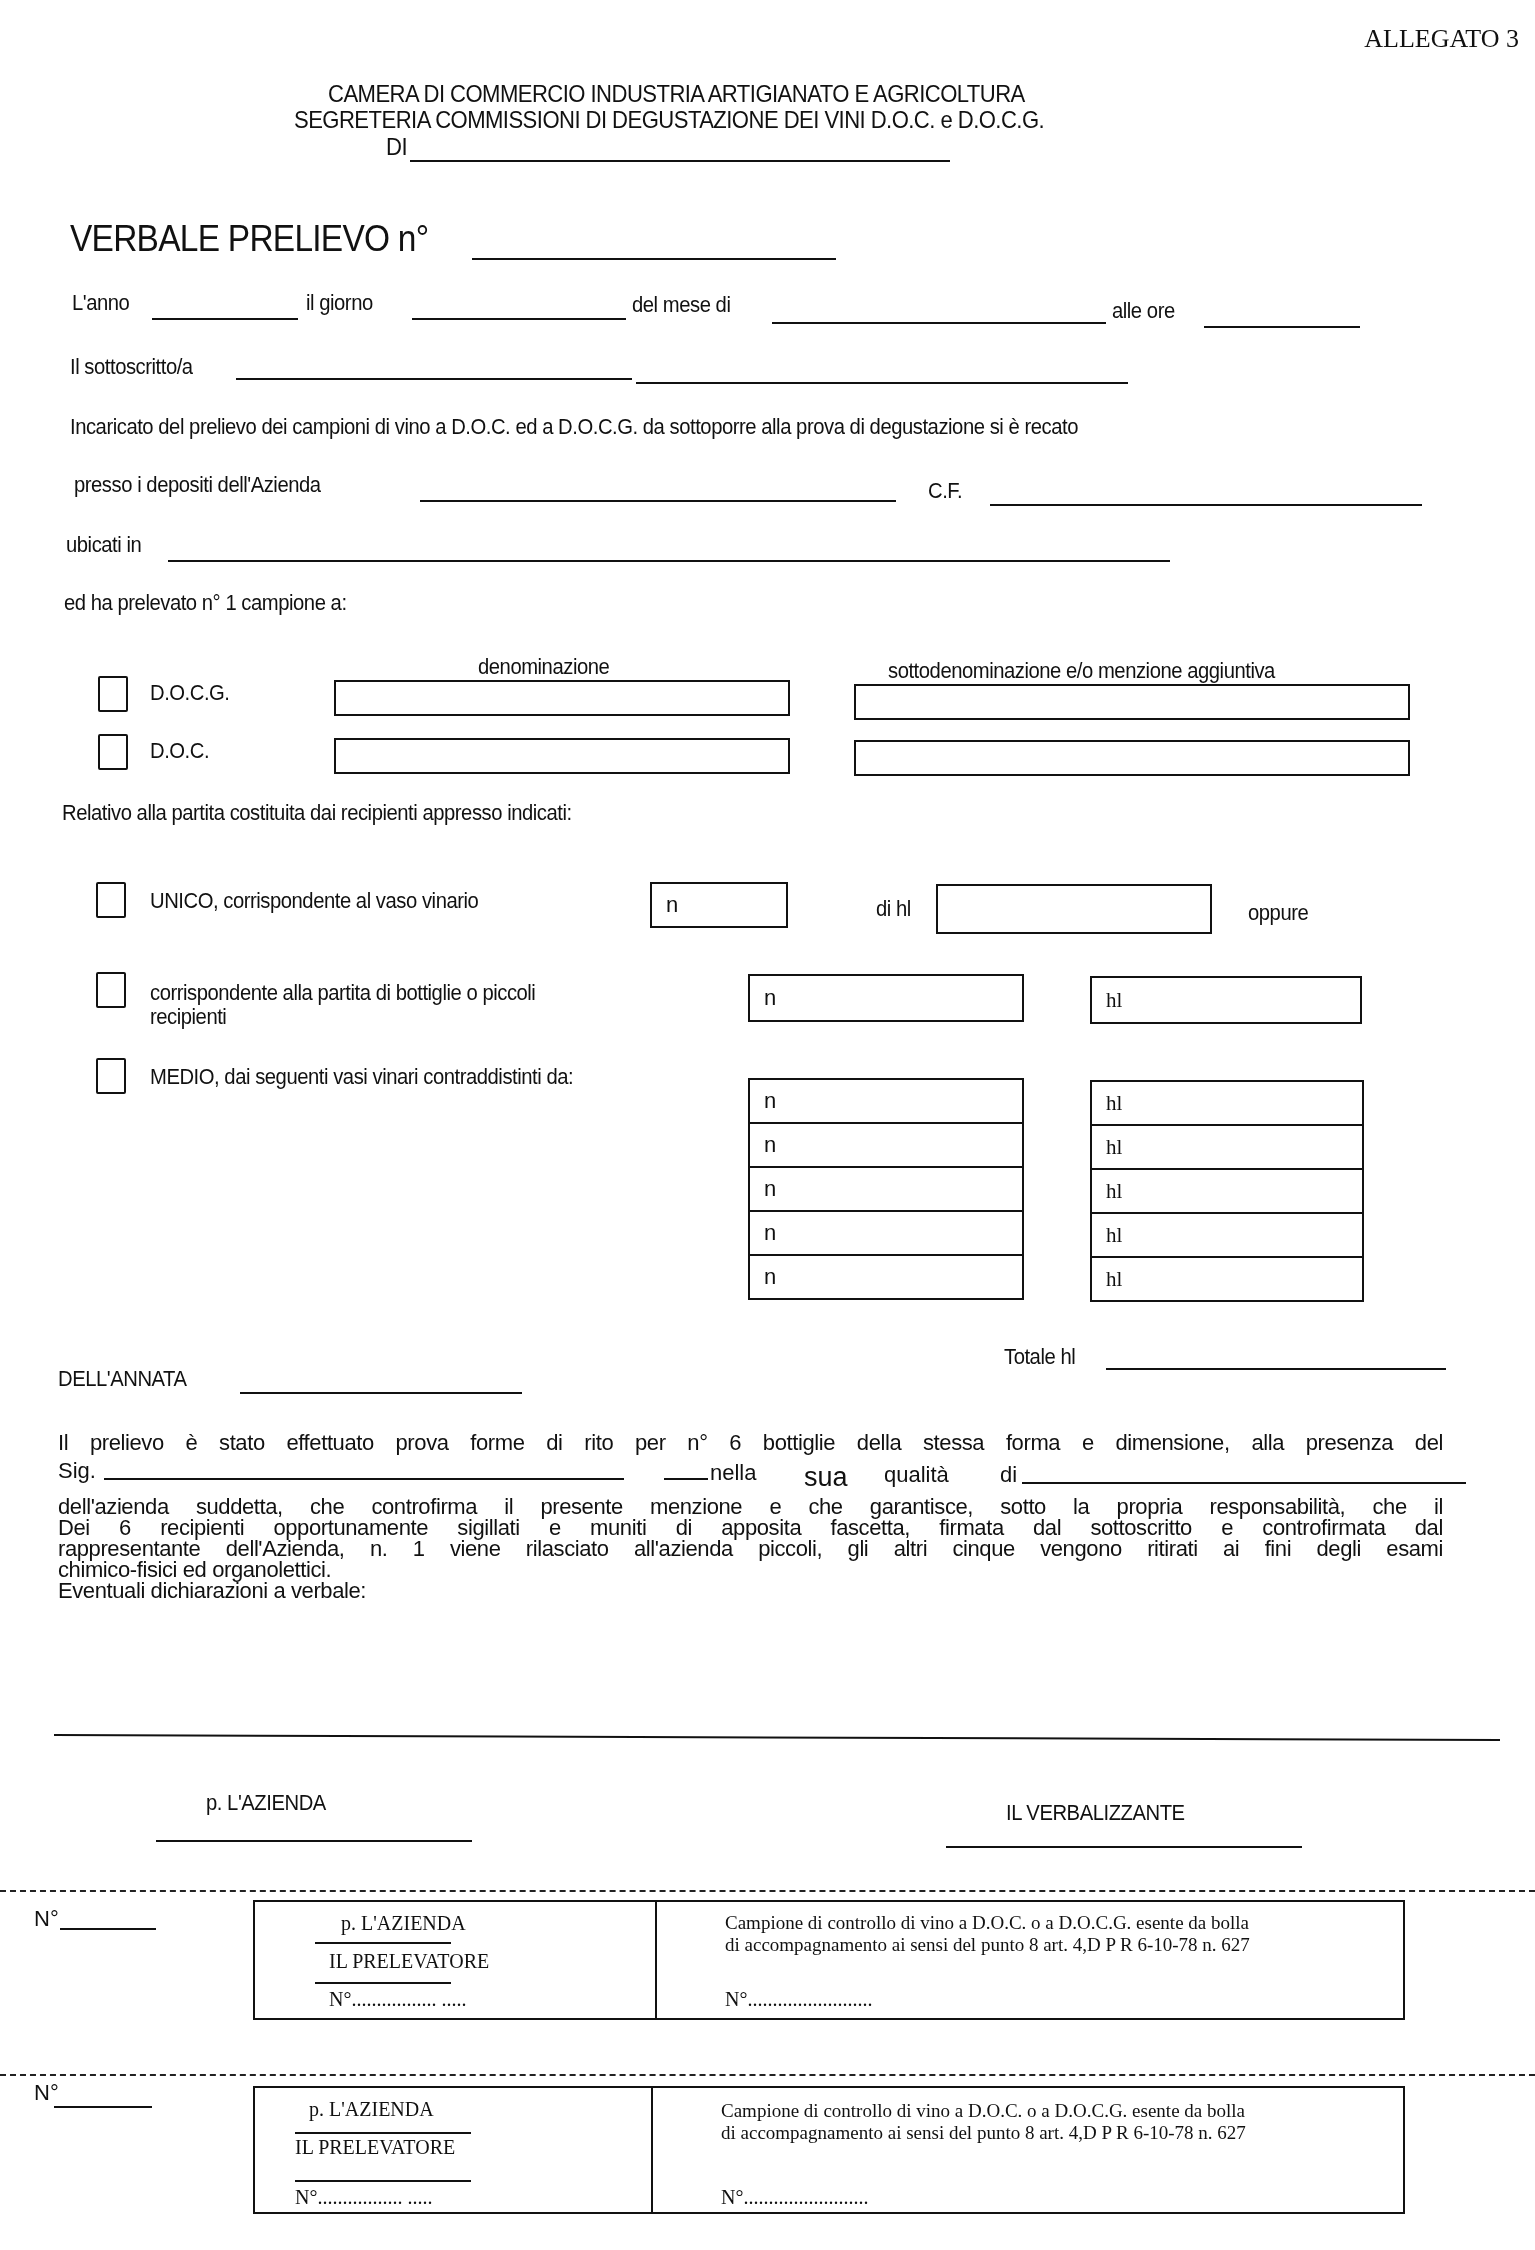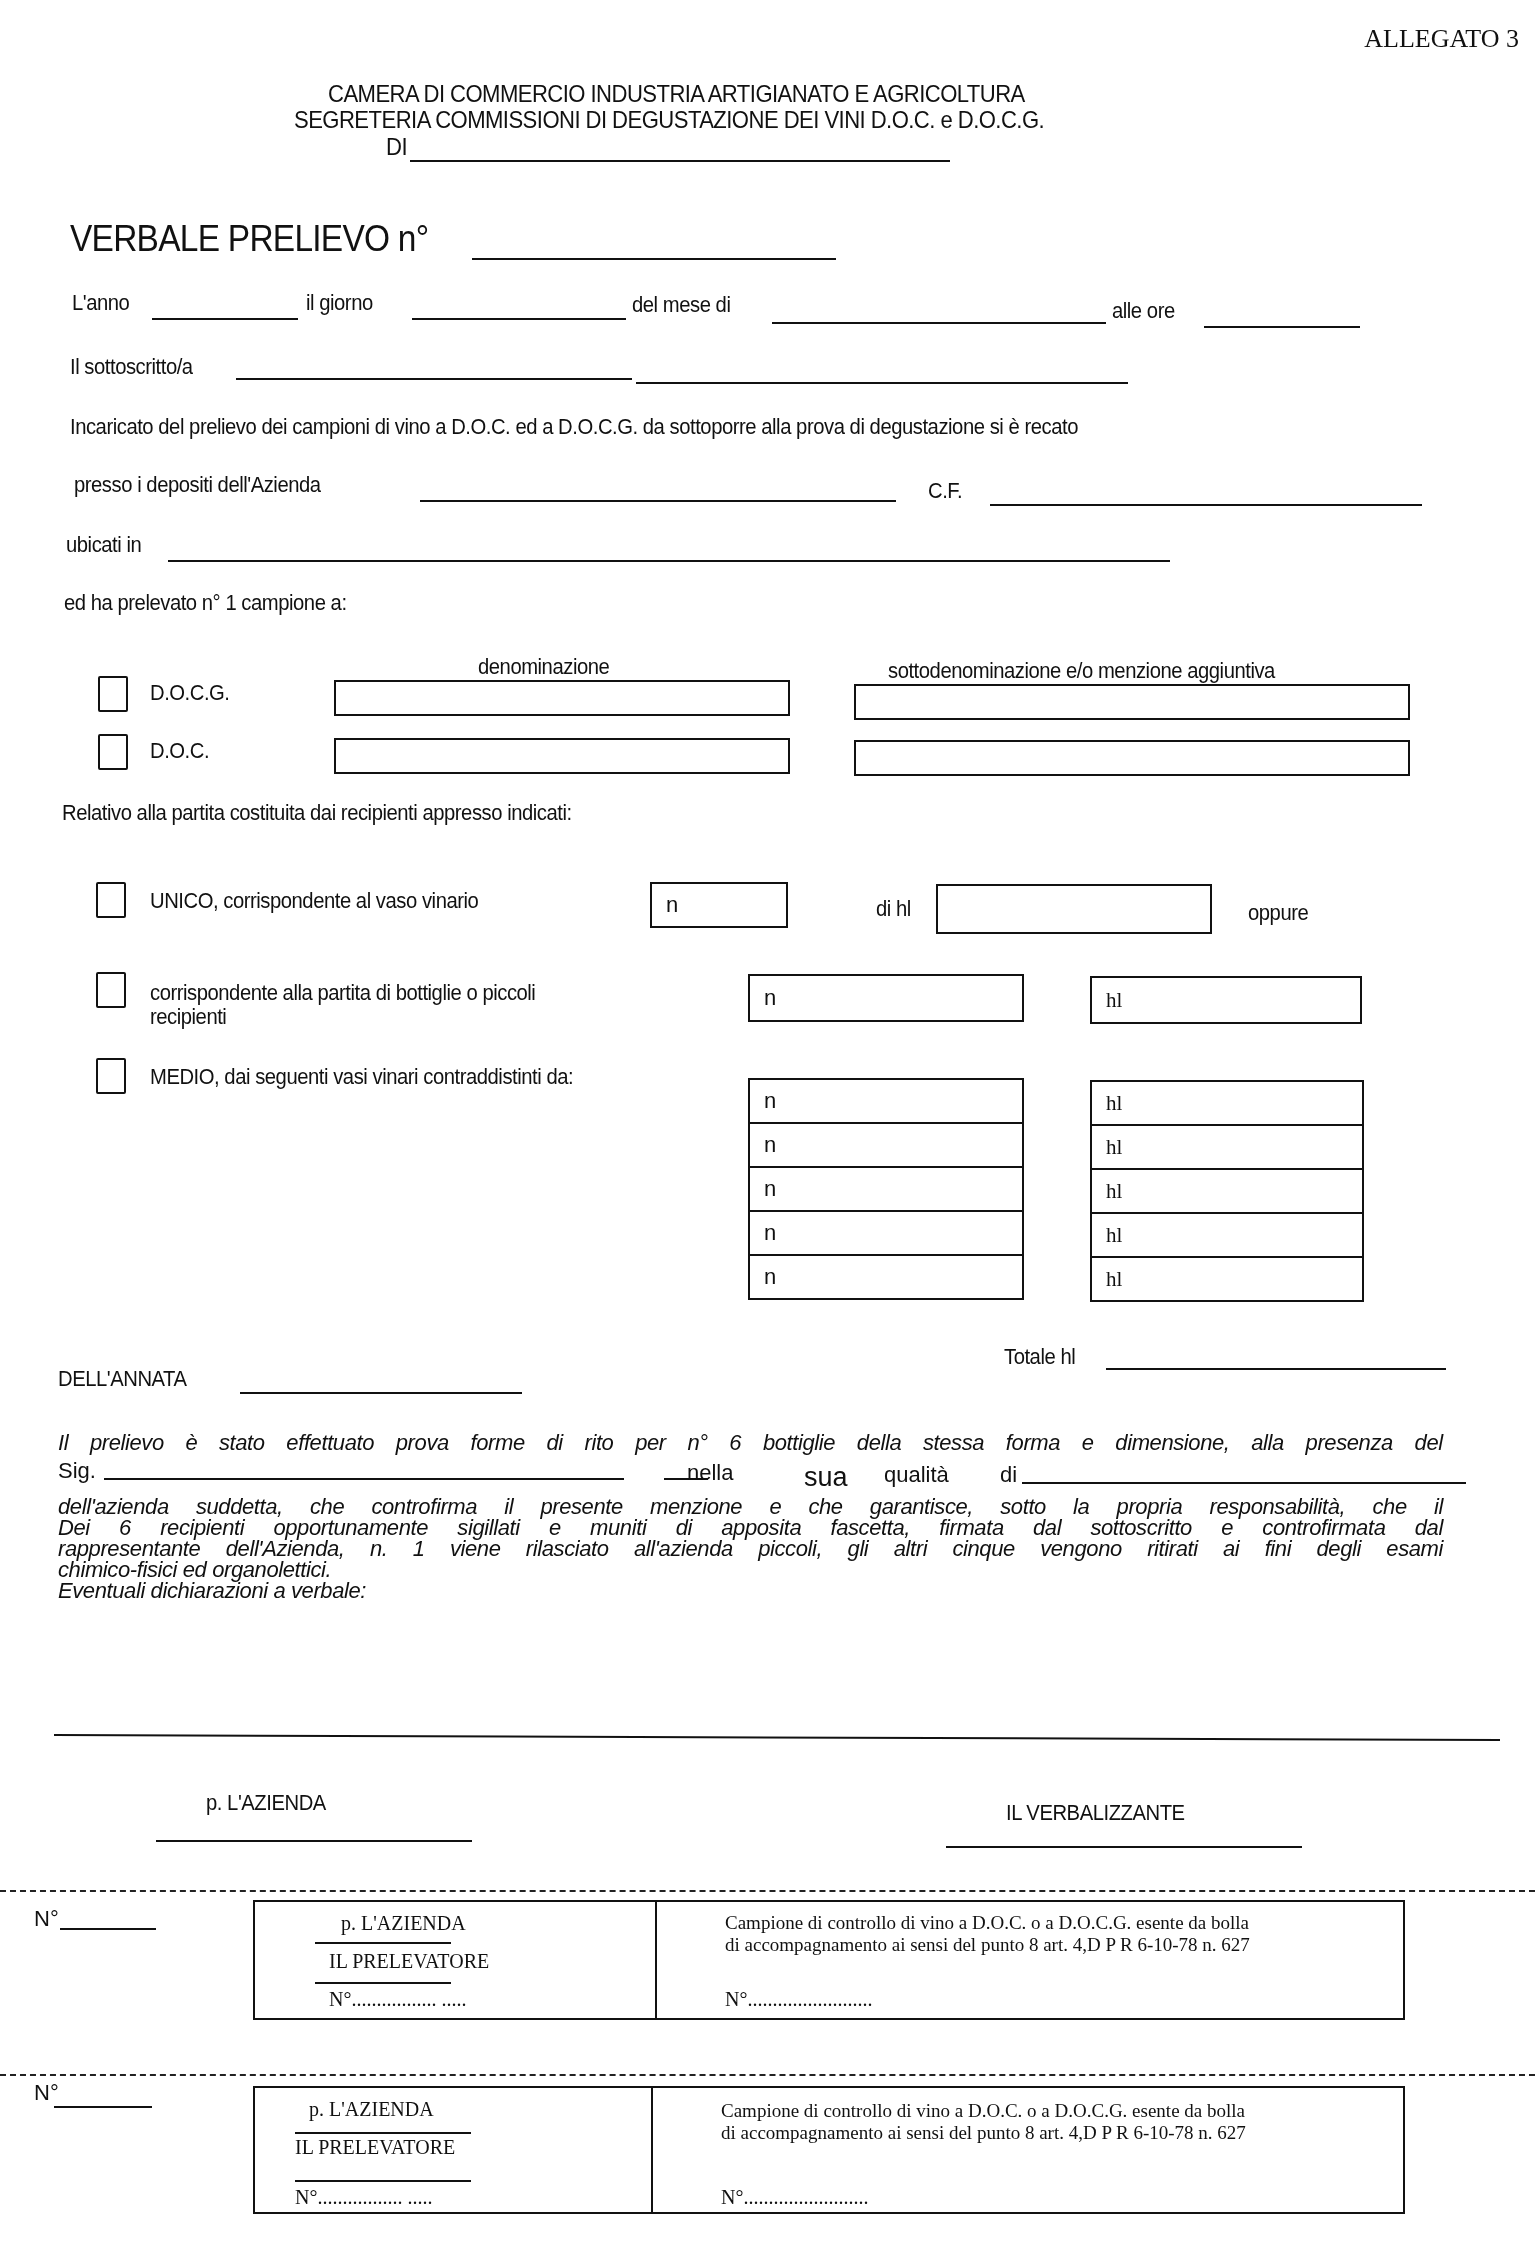--- a/index.html
+++ b/index.html
@@ -14,21 +14,21 @@
   .cb{position:absolute;width:30px;height:36px;border:2px solid #111;box-sizing:border-box;border-radius:2px;background:#fff;}
   .boxlbl{position:absolute;left:14px;top:50%;transform:translateY(-50%);font-size:22px;}
   .boxlbl.serif{font-size:21px;}
   .stack{position:absolute;width:276px;}
   .stack .cell{position:relative;height:46px;border:2px solid #111;border-top-width:2px;box-sizing:border-box;margin-top:-2px;background:#fff;}
   .dash{position:absolute;left:0;width:1535px;height:0;border-top:2px dashed #222;}
   .coupon{position:absolute;left:253px;width:1152px;height:120px;border:2px solid #111;box-sizing:border-box;}
   .coupon .divider{position:absolute;left:400px;top:0;bottom:0;border-left:2px solid #111;}
   .coupon .txt{position:absolute;font-family:"Liberation Serif",serif;font-size:20px;white-space:nowrap;}
   .para{position:absolute;left:58px;width:1385px;font-size:22px;line-height:21px;letter-spacing:-0.4px;}
-  .para .row{display:flex;justify-content:space-between;white-space:nowrap;font-style:italic;}
+  .para .row{display:flex;justify-content:space-between;white-space:nowrap;}
   .para .row.left{justify-content:flex-start;}
 </style>
 </head>
 <body>
 
 <div class="abs serif" style="right:16px;top:4px;font-size:26px;font-variant:small-caps;margin-top:20px;">ALLEGATO 3</div>
 
 <div class="abs t24" style="left:328px;top:80px;">CAMERA DI COMMERCIO INDUSTRIA ARTIGIANATO E AGRICOLTURA</div>
 <div class="abs t24" style="left:294px;top:106px;">SEGRETERIA COMMISSIONI DI DEGUSTAZIONE DEI VINI D.O.C. e D.O.C.G.</div>
 <div class="abs t24" style="left:386px;top:133px;">DI</div>
@@ -161,21 +161,21 @@
       <span>dimensione,</span>
       <span>alla</span>
       <span>presenza</span>
       <span>del</span>
     </div>
 </div>
 
 <div class="abs" style="left:58px;top:1458px;font-size:22px;">Sig.</div>
 <div class="line" style="left:104px;top:1478px;width:520px;"></div>
 <div class="line" style="left:664px;top:1478px;width:44px;"></div>
-<div class="abs" style="left:687px;top:1460px;font-size:22px;">nella</div>
+<div class="abs" style="left:710px;top:1460px;font-size:22px;">nella</div>
 <div class="abs" style="left:804px;top:1462px;font-size:27px;">sua</div>
 <div class="abs" style="left:884px;top:1462px;font-size:22px;">qualità</div>
 <div class="abs" style="left:1000px;top:1462px;font-size:22px;">di</div>
 <div class="line" style="left:1022px;top:1482px;width:444px;"></div>
 
 <div class="para" style="top:1496px;">
   <div class="row" id="p1l3">
       <span>dell'azienda</span>
       <span>suddetta,</span>
       <span>che</span>

